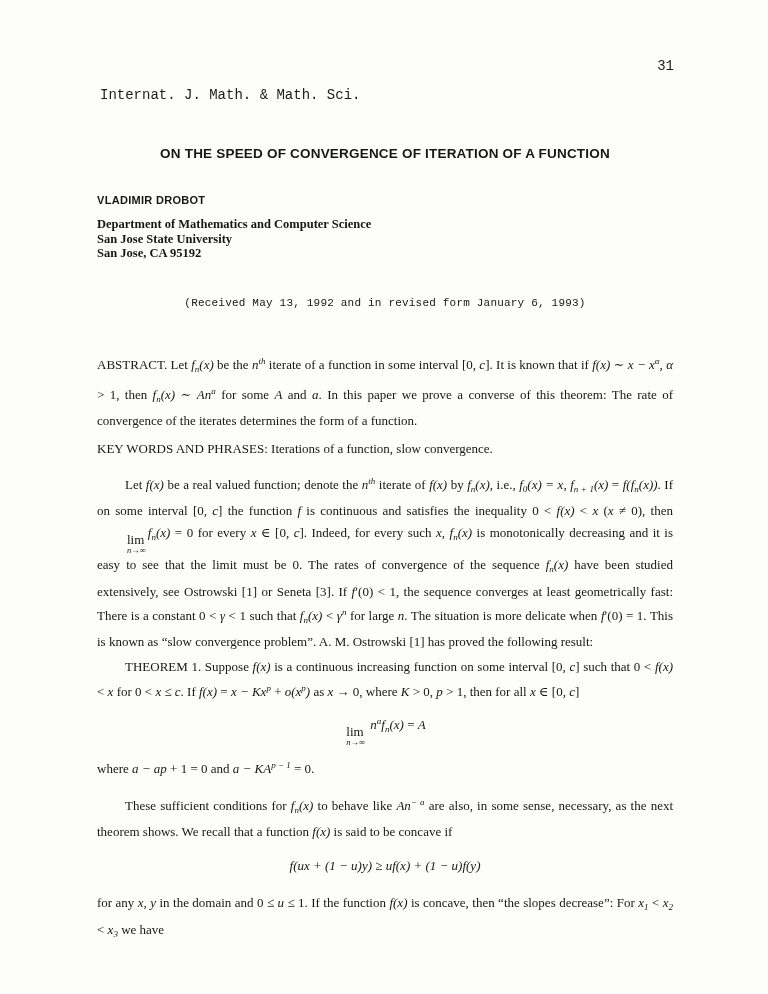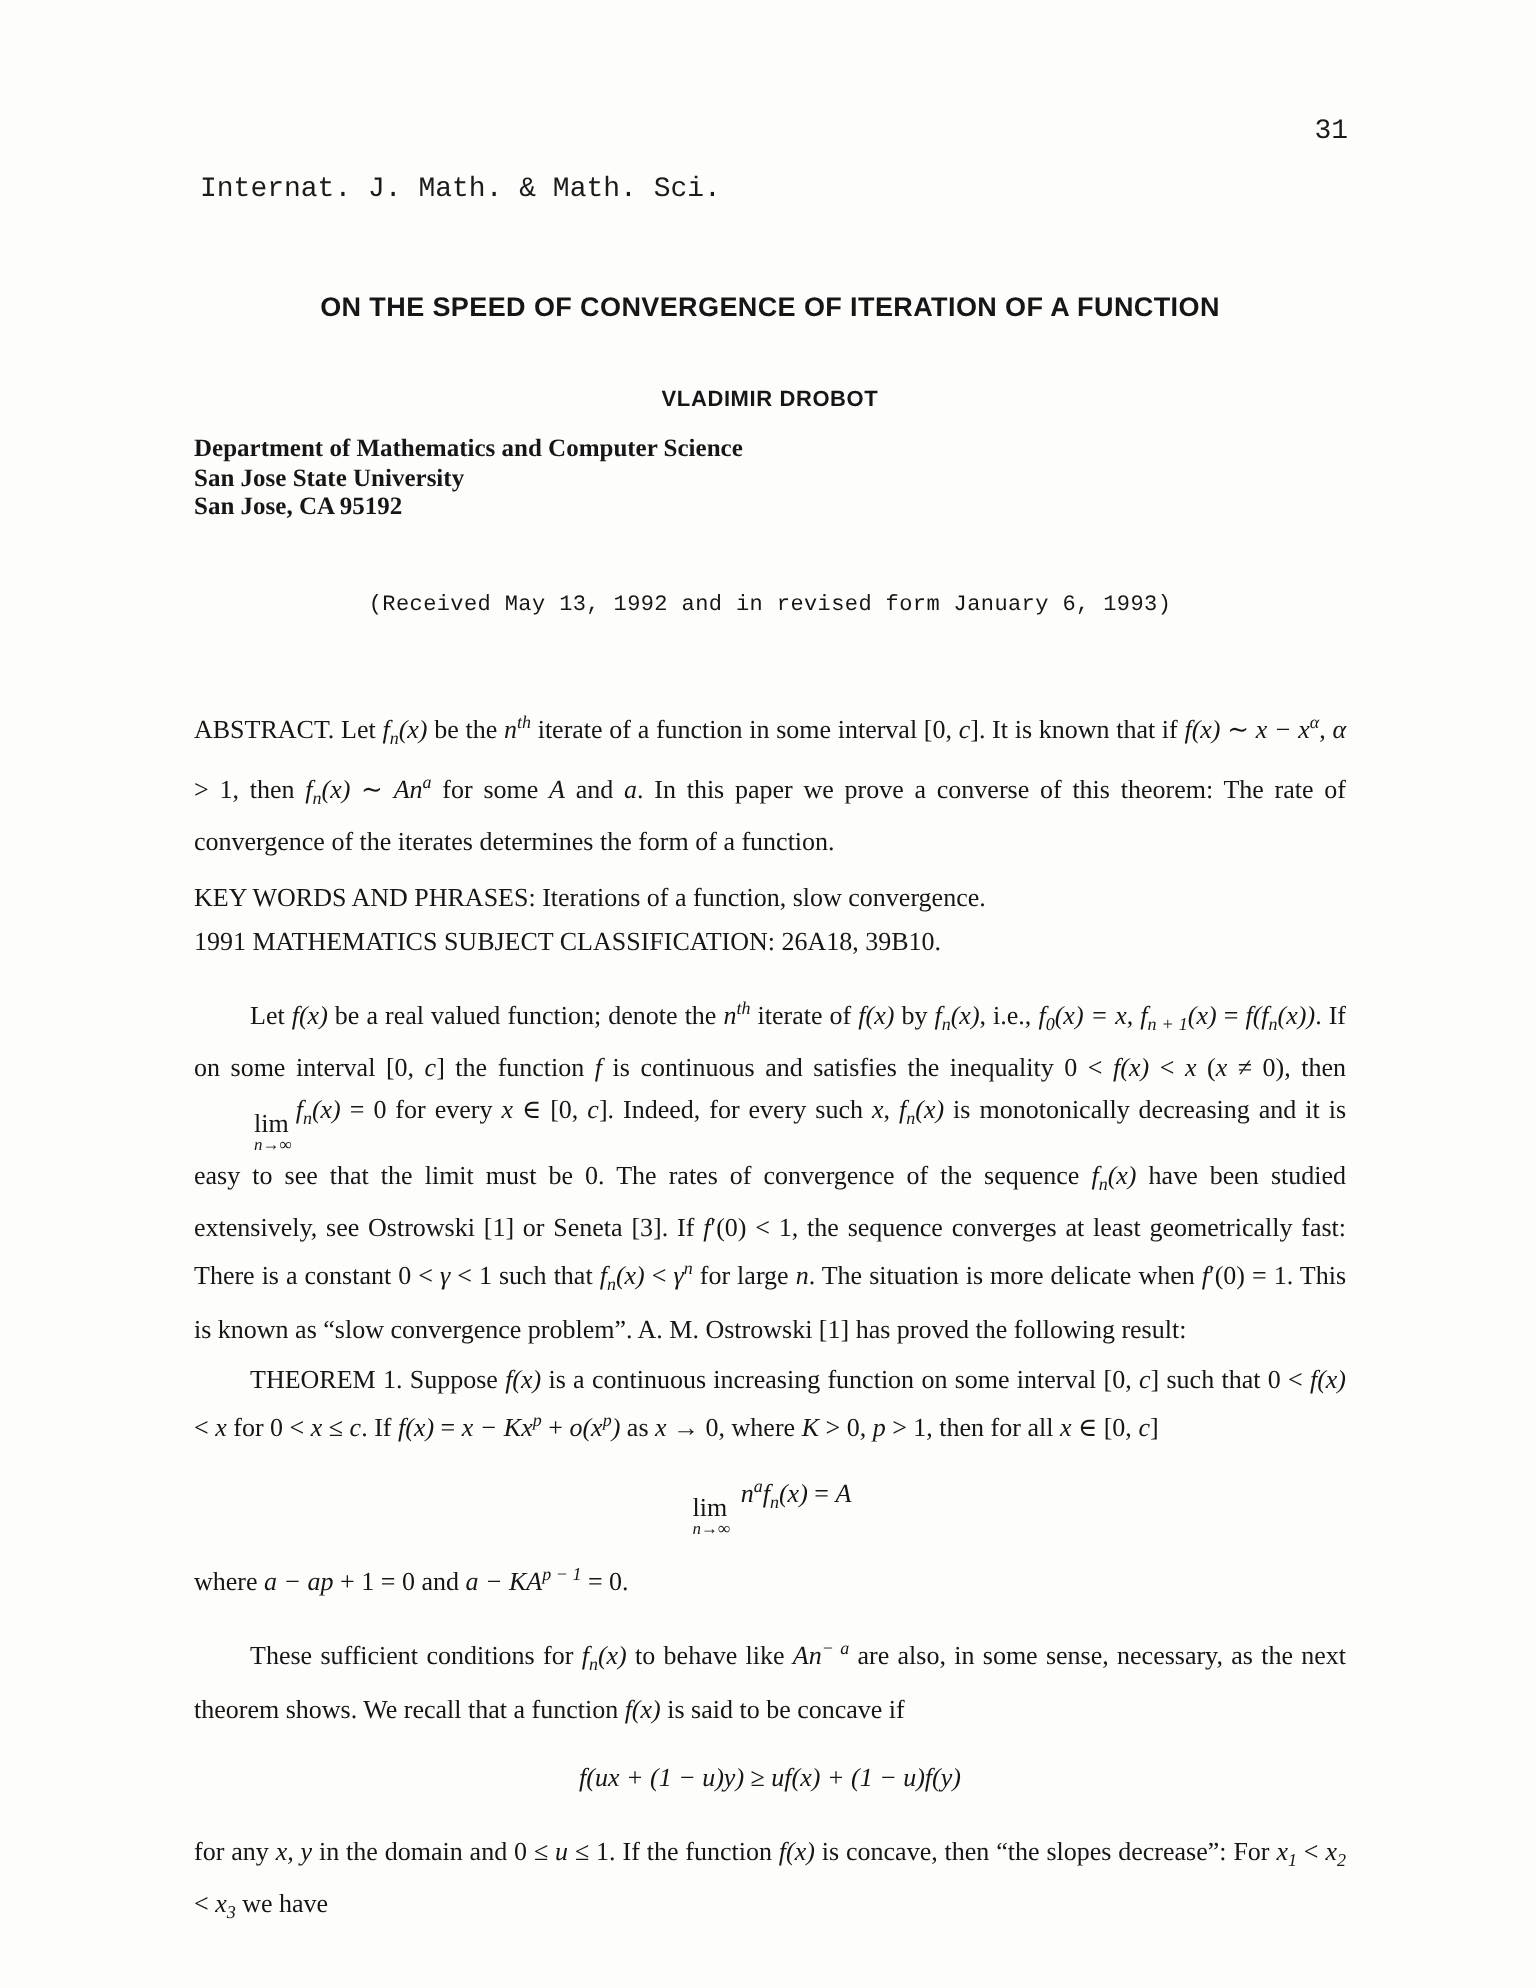--- a/index.html
+++ b/index.html
@@ -29,21 +29,21 @@
   .content > * { margin:0; }
   .paper-title {
     margin-top:146px;
     text-align:center;
     font-family:"Liberation Sans","DejaVu Sans",sans-serif;
     font-weight:bold; font-size:13.5px; letter-spacing:0.2px;
     white-space:nowrap;
   }
   .author {
     margin-top:33px;
-    text-align:center;
+    text-align:left;
     font-family:"Liberation Sans","DejaVu Sans",sans-serif;
     font-weight:bold; font-size:11px; letter-spacing:0.3px;
   }
   .affiliation {
     margin-top:11px;
     text-align:left;
     font-size:12.5px; line-height:14.5px;font-weight:bold;
   }
   .received {
     margin-top:36px;
@@ -105,21 +105,20 @@
       <div>San Jose State University</div>
       <div>San Jose, CA 95192</div>
     </div>
 
     <div class="received">(Received May 13, 1992 and in revised form January 6, 1993)</div>
 
     <p class="abstract"><span>ABSTRACT. Let </span><span class="run-i">f</span><span class="run-sub">n</span><span class="run-i">(x)</span><span> be the </span><span class="run-i">n</span><span class="run-sup">th</span><span> iterate of a function in some interval [0, </span><span class="run-i">c</span><span>]. It is known that if </span><span class="run-i">f(x) ∼ x − x</span><span class="run-sup">α</span><span>, </span><span class="run-i">α</span><span> &gt; 1, then </span><span class="run-i">f</span><span class="run-sub">n</span><span class="run-i">(x)</span><span> ∼ </span><span class="run-i">An</span><span class="run-sup">a</span><span> for some </span><span class="run-i">A</span><span> and </span><span class="run-i">a</span><span>. In this paper we prove a converse of this theorem: The rate of convergence of the iterates determines the form of a function.</span></p>
 
     <div class="keywords">
       <div>KEY WORDS AND PHRASES: Iterations of a function, slow convergence.</div>
-      <div>1991 MATHEMATICS SUBJECT CLASSIFICATION: 26A18, 39B10.</div>
     </div>
 
     <p class="bodypara indent p1"><span>Let </span><span class="run-i">f(x)</span><span> be a real valued function; denote the </span><span class="run-i">n</span><span class="run-sup">th</span><span> iterate of </span><span class="run-i">f(x)</span><span> by </span><span class="run-i">f</span><span class="run-sub">n</span><span class="run-i">(x)</span><span>, i.e., </span><span class="run-i">f</span><span class="run-sub">0</span><span class="run-i">(x) = x</span><span>, </span><span class="run-i">f</span><span class="run-sub">n + 1</span><span class="run-i">(x)</span><span> = </span><span class="run-i">f(f</span><span class="run-sub">n</span><span class="run-i">(x))</span><span>. If on some interval [0, </span><span class="run-i">c</span><span>] the function </span><span class="run-i">f</span><span> is continuous and satisfies the inequality 0 &lt; </span><span class="run-i">f(x)</span><span> &lt; </span><span class="run-i">x</span><span> (</span><span class="run-i">x</span><span> ≠ 0), then </span><span class="lim">
           <span class="lim-top">lim</span>
           <span class="lim-bot">n→∞</span>
         </span><span class="run-i">f</span><span class="run-sub">n</span><span class="run-i">(x)</span><span> = 0 for every </span><span class="run-i">x</span><span> ∈ [0, </span><span class="run-i">c</span><span>]. Indeed, for every such </span><span class="run-i">x</span><span>, </span><span class="run-i">f</span><span class="run-sub">n</span><span class="run-i">(x)</span><span> is monotonically decreasing and it is easy to see that the limit must be 0. The rates of convergence of the sequence </span><span class="run-i">f</span><span class="run-sub">n</span><span class="run-i">(x)</span><span> have been studied extensively, see Ostrowski [1] or Seneta [3]. If </span><span class="run-i">f</span><span>′(0) &lt; 1, the sequence converges at least geometrically fast: There is a constant 0 &lt; </span><span class="run-i">γ</span><span> &lt; 1 such that </span><span class="run-i">f</span><span class="run-sub">n</span><span class="run-i">(x)</span><span> &lt; </span><span class="run-i">γ</span><span class="run-sup">n</span><span> for large </span><span class="run-i">n</span><span>. The situation is more delicate when </span><span class="run-i">f</span><span>′(0) = 1. This is known as “slow convergence problem”. A. M. Ostrowski [1] has proved the following result:</span></p>
 
     <p class="bodypara indent th1"><span>THEOREM 1. Suppose </span><span class="run-i">f(x)</span><span> is a continuous increasing function on some interval [0, </span><span class="run-i">c</span><span>] such that 0 &lt; </span><span class="run-i">f(x)</span><span> &lt; </span><span class="run-i">x</span><span> for 0 &lt; </span><span class="run-i">x</span><span> ≤ </span><span class="run-i">c</span><span>. If </span><span class="run-i">f(x)</span><span> = </span><span class="run-i">x − Kx</span><span class="run-sup">p</span><span> + </span><span class="run-i">o(x</span><span class="run-sup">p</span><span class="run-i">)</span><span> as </span><span class="run-i">x</span><span> → 0, where </span><span class="run-i">K</span><span> &gt; 0, </span><span class="run-i">p</span><span> &gt; 1, then for all </span><span class="run-i">x</span><span> ∈ [0, </span><span class="run-i">c</span><span>]</span></p>
 
     <div class="eq"><span class="lim">

